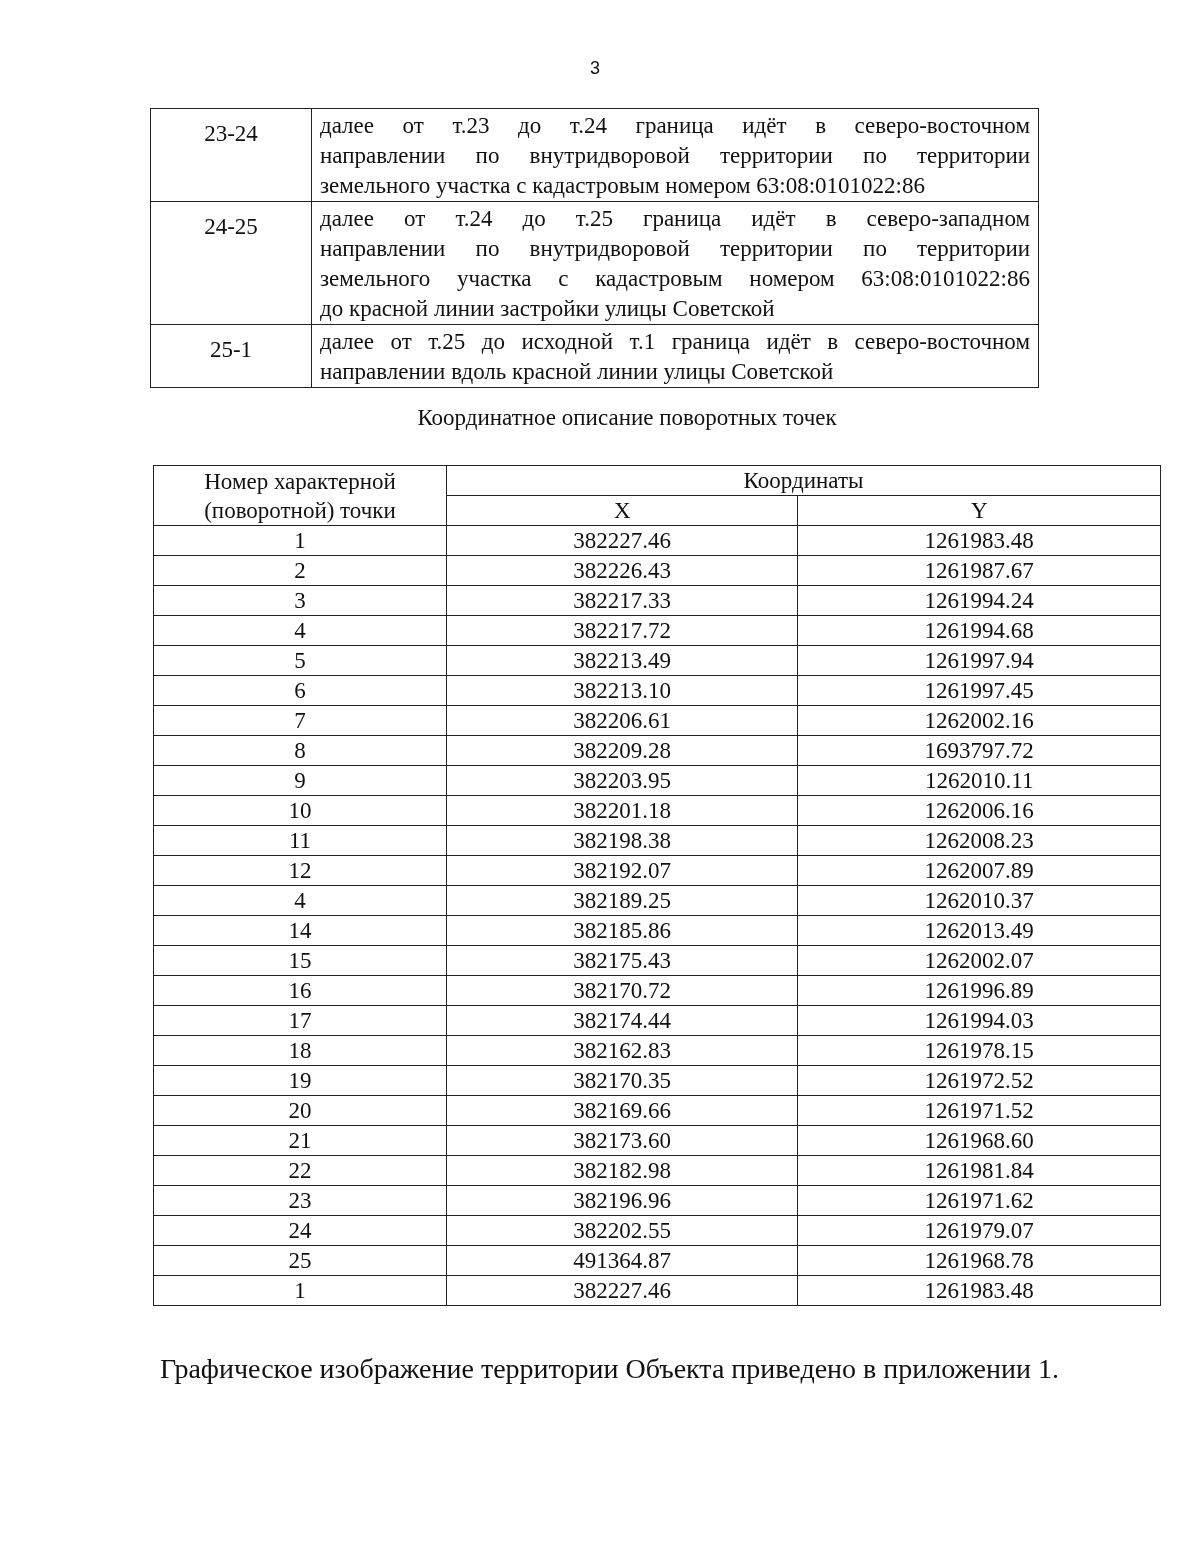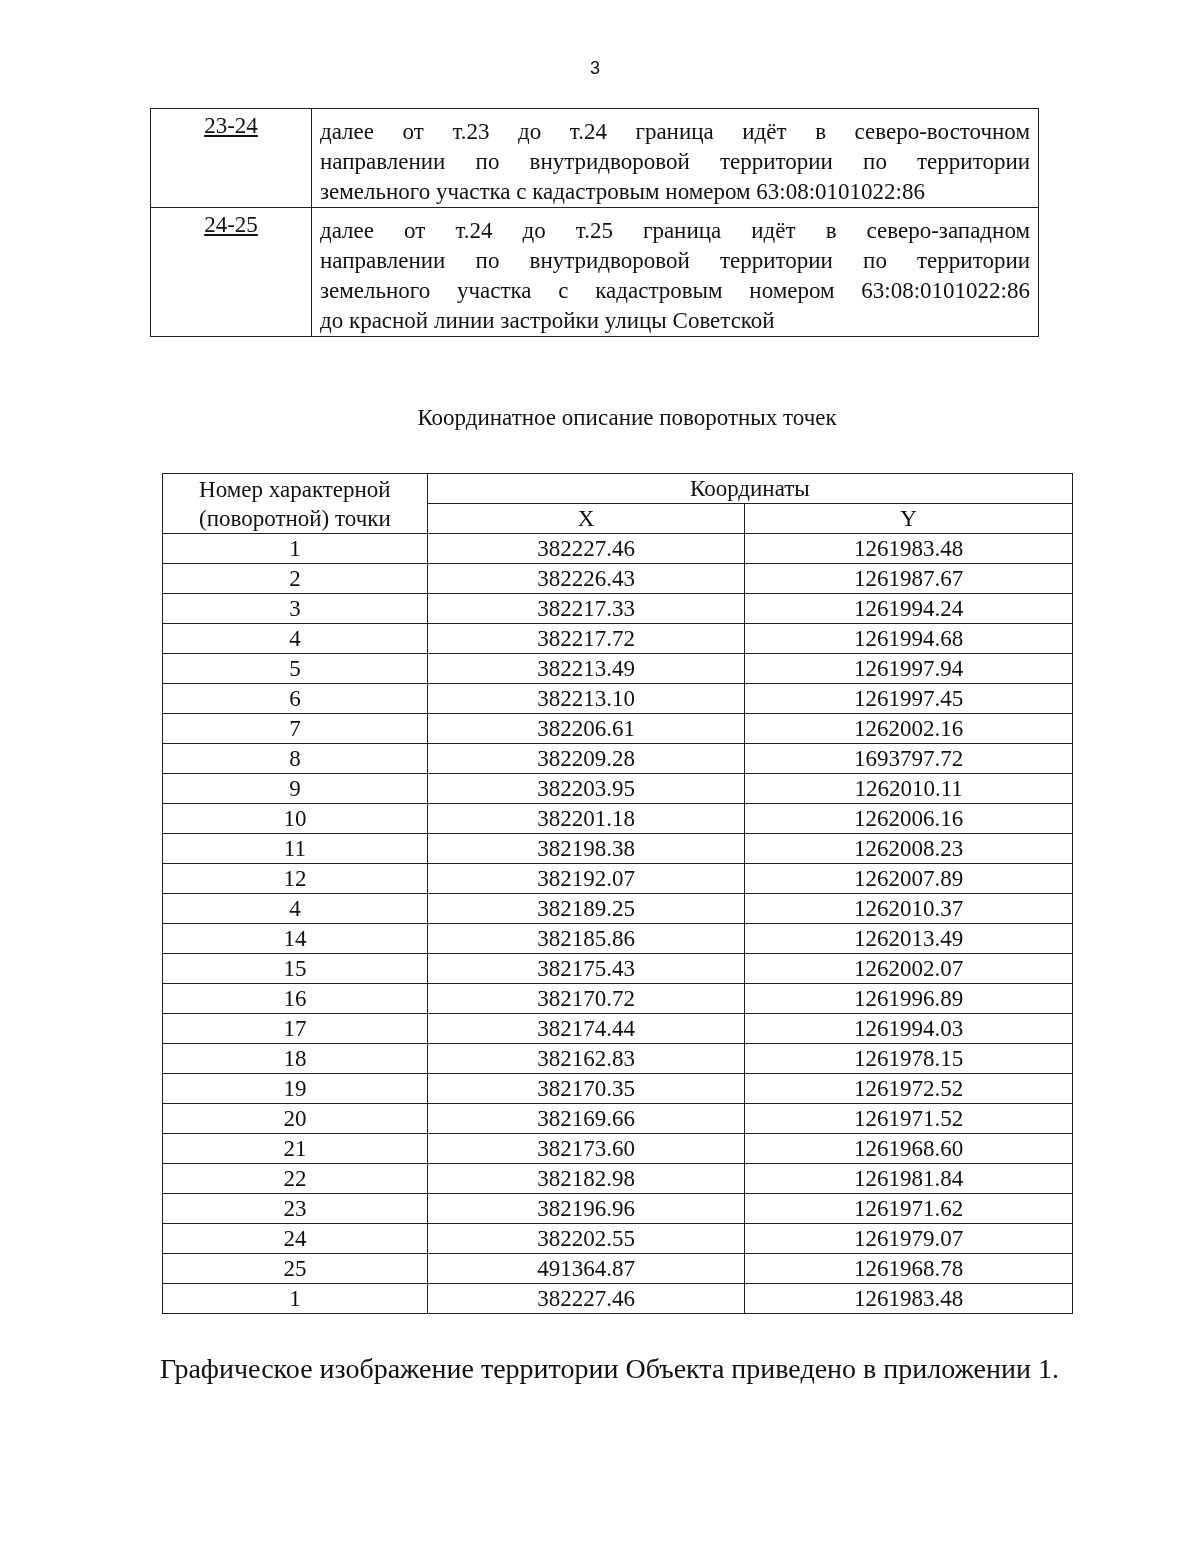--- a/index.html
+++ b/index.html
@@ -37,50 +37,48 @@
       top: 108px;
       left: 150px;
       width: 889px;
       font-size: 23px;
       line-height: 30px;
     }
     .boundary-table td.seg {
       width: 160px;
       text-align: center;
       vertical-align: top;
-      padding: 2px 0 0 0;
-      text-decoration: underline;
+      padding: 10px 0 0 0;
     }
     .boundary-table td.desc {
       text-align: justify;
       text-align-last: left;
-      padding: 8px 8px 0 8px;
+      padding: 2px 8px 0 8px;
       vertical-align: top;
       margin-top: 40px;
     }
     .boundary-table td.desc .line-full {
       text-align: justify;
       text-align-last: justify;
       display: block;
     }
     .section-title {
       position: absolute;
       top: 405px;
       left: 0;
       width: 1254px;
       text-align: center;
       font-size: 23px;
     }
     
     .coords-table {
       top: 465px;
-      left: 162px;
-      width: 911px;
+      left: 153px;
+      width: 1008px;
       font-size: 23px;
-      margin-top: 8px;
     }
     .coords-table td, .coords-table th {
       text-align: center;
       height: 29px;
       padding: 0;
       line-height: 29px;
     }
     .coords-table th.num-head {
       width: 260px;
       line-height: 29px;
@@ -110,20 +108,27 @@
           <span class="line-last" style="display: block;">земельного участка с кадастровым номером 63:08:0101022:86</span>
         </td>
       </tr>
       <tr>
         <td class="seg">24-25</td>
         <td class="desc">
           <span class="line-full" style="display: block;">далее от т.24 до т.25 граница идёт в северо-западном</span>
           <span class="line-full" style="display: block;">направлении по внутридворовой территории по территории</span>
           <span class="line-full" style="display: block;">земельного участка с кадастровым номером 63:08:0101022:86</span>
           <span class="line-last" style="display: block;">до красной линии застройки улицы Советской</span>
+        </td>
+      </tr>
+      <tr>
+        <td class="seg">25-1</td>
+        <td class="desc">
+          <span class="line-full" style="display: block;">далее от т.25 до исходной т.1 граница идёт в северо-восточном</span>
+          <span class="line-last" style="display: block;">направлении вдоль красной линии улицы Советской</span>
         </td>
       </tr>
     </tbody>
 </table>
 
 <div class="section-title">Координатное описание поворотных точек</div>
 
 <table class="coords-table">
   <thead>
     <tr>

